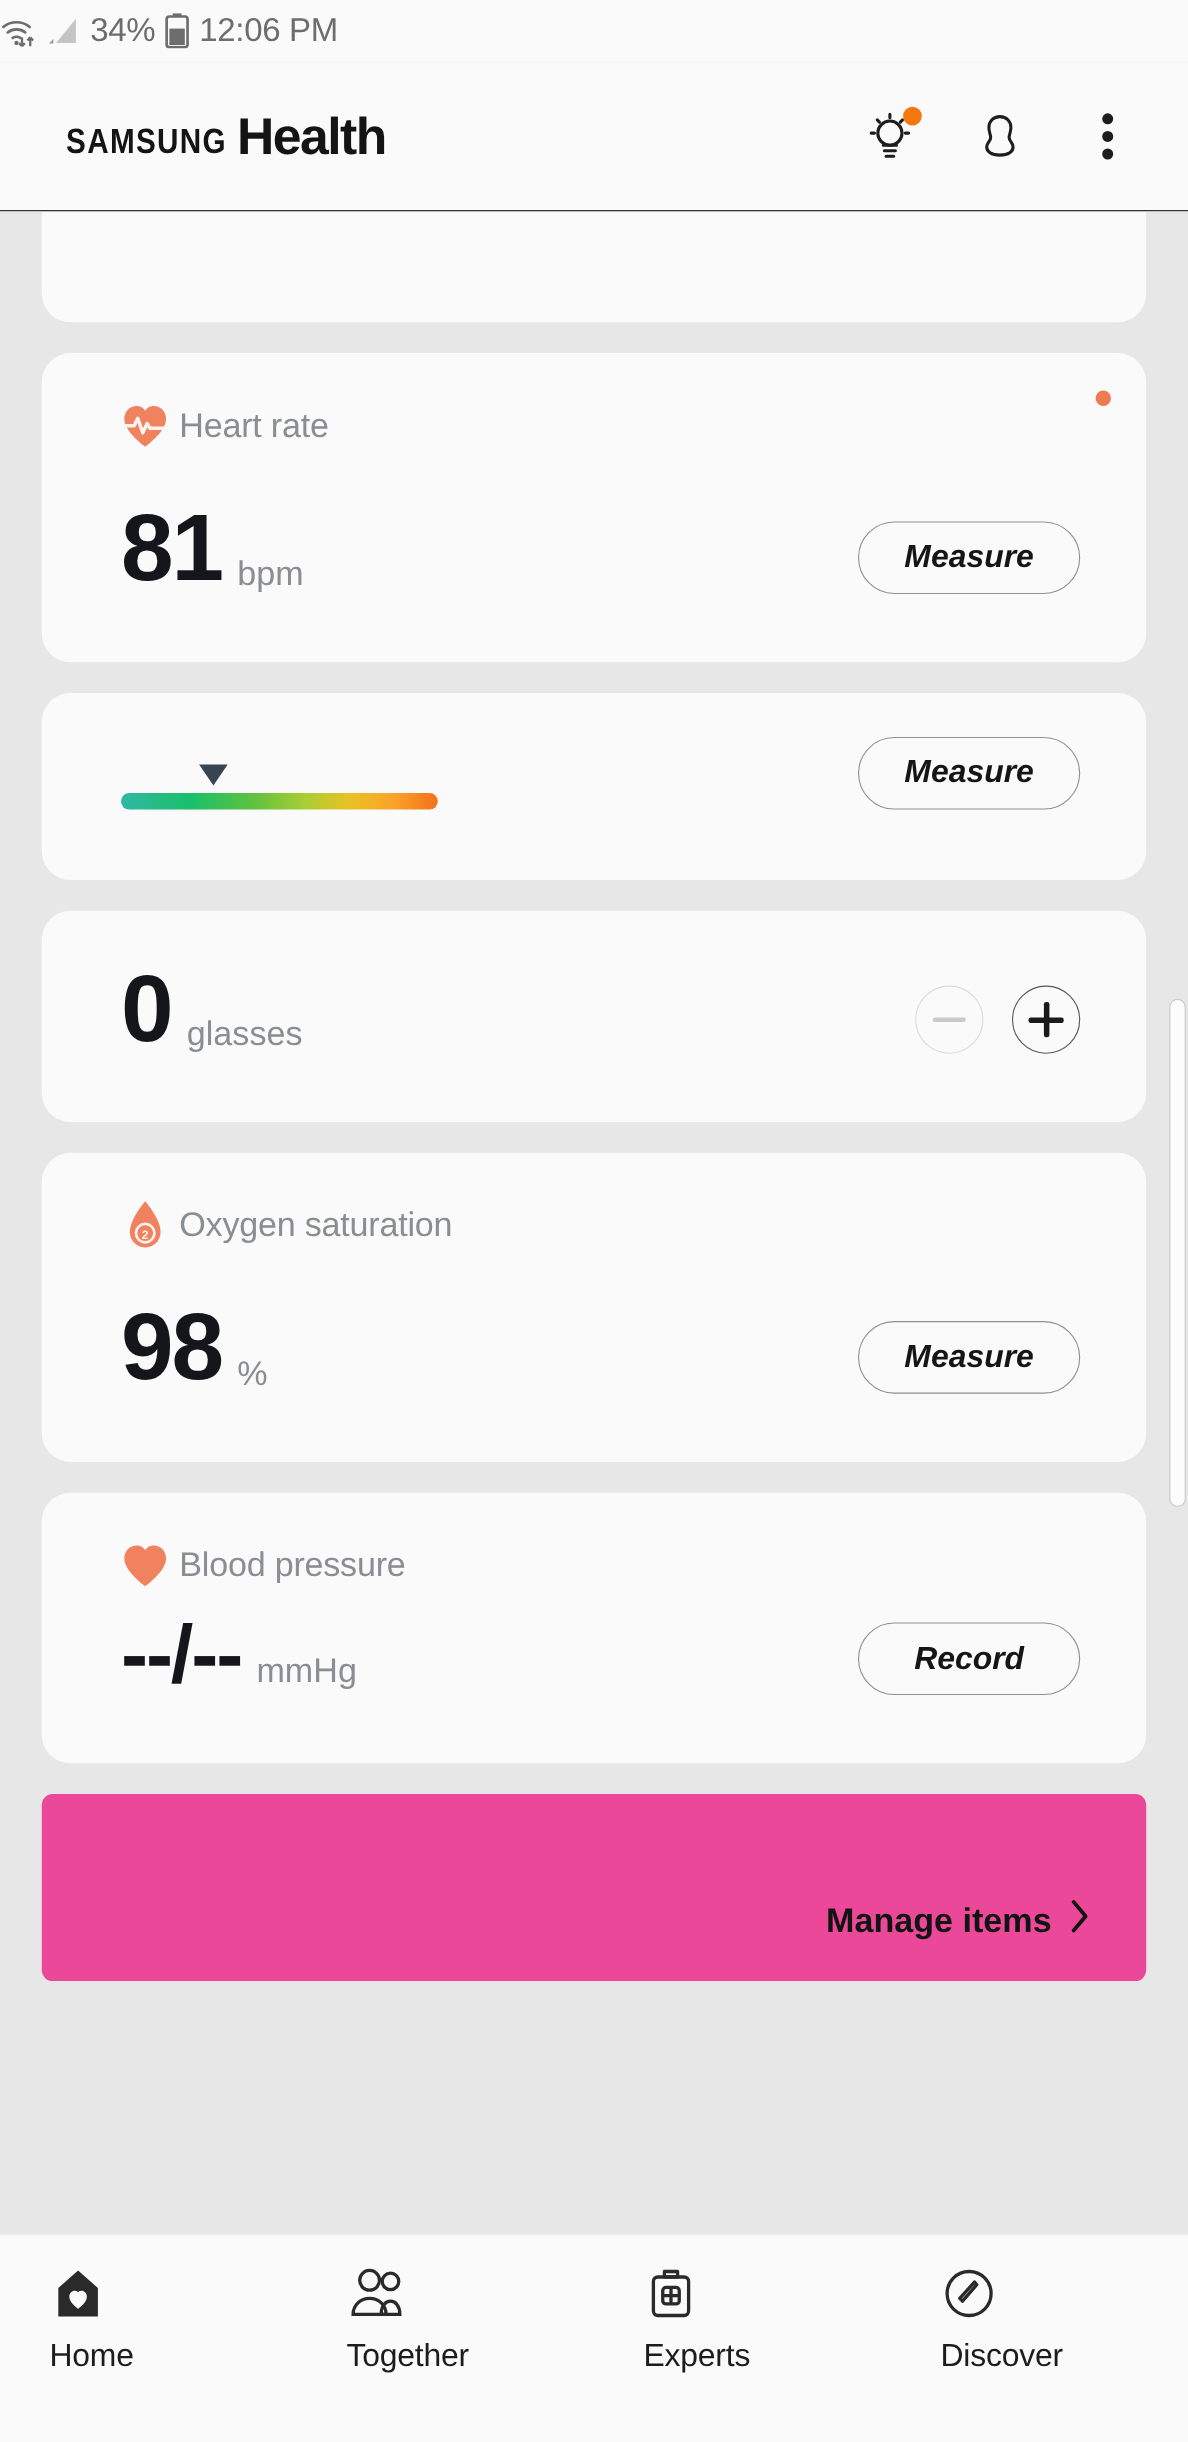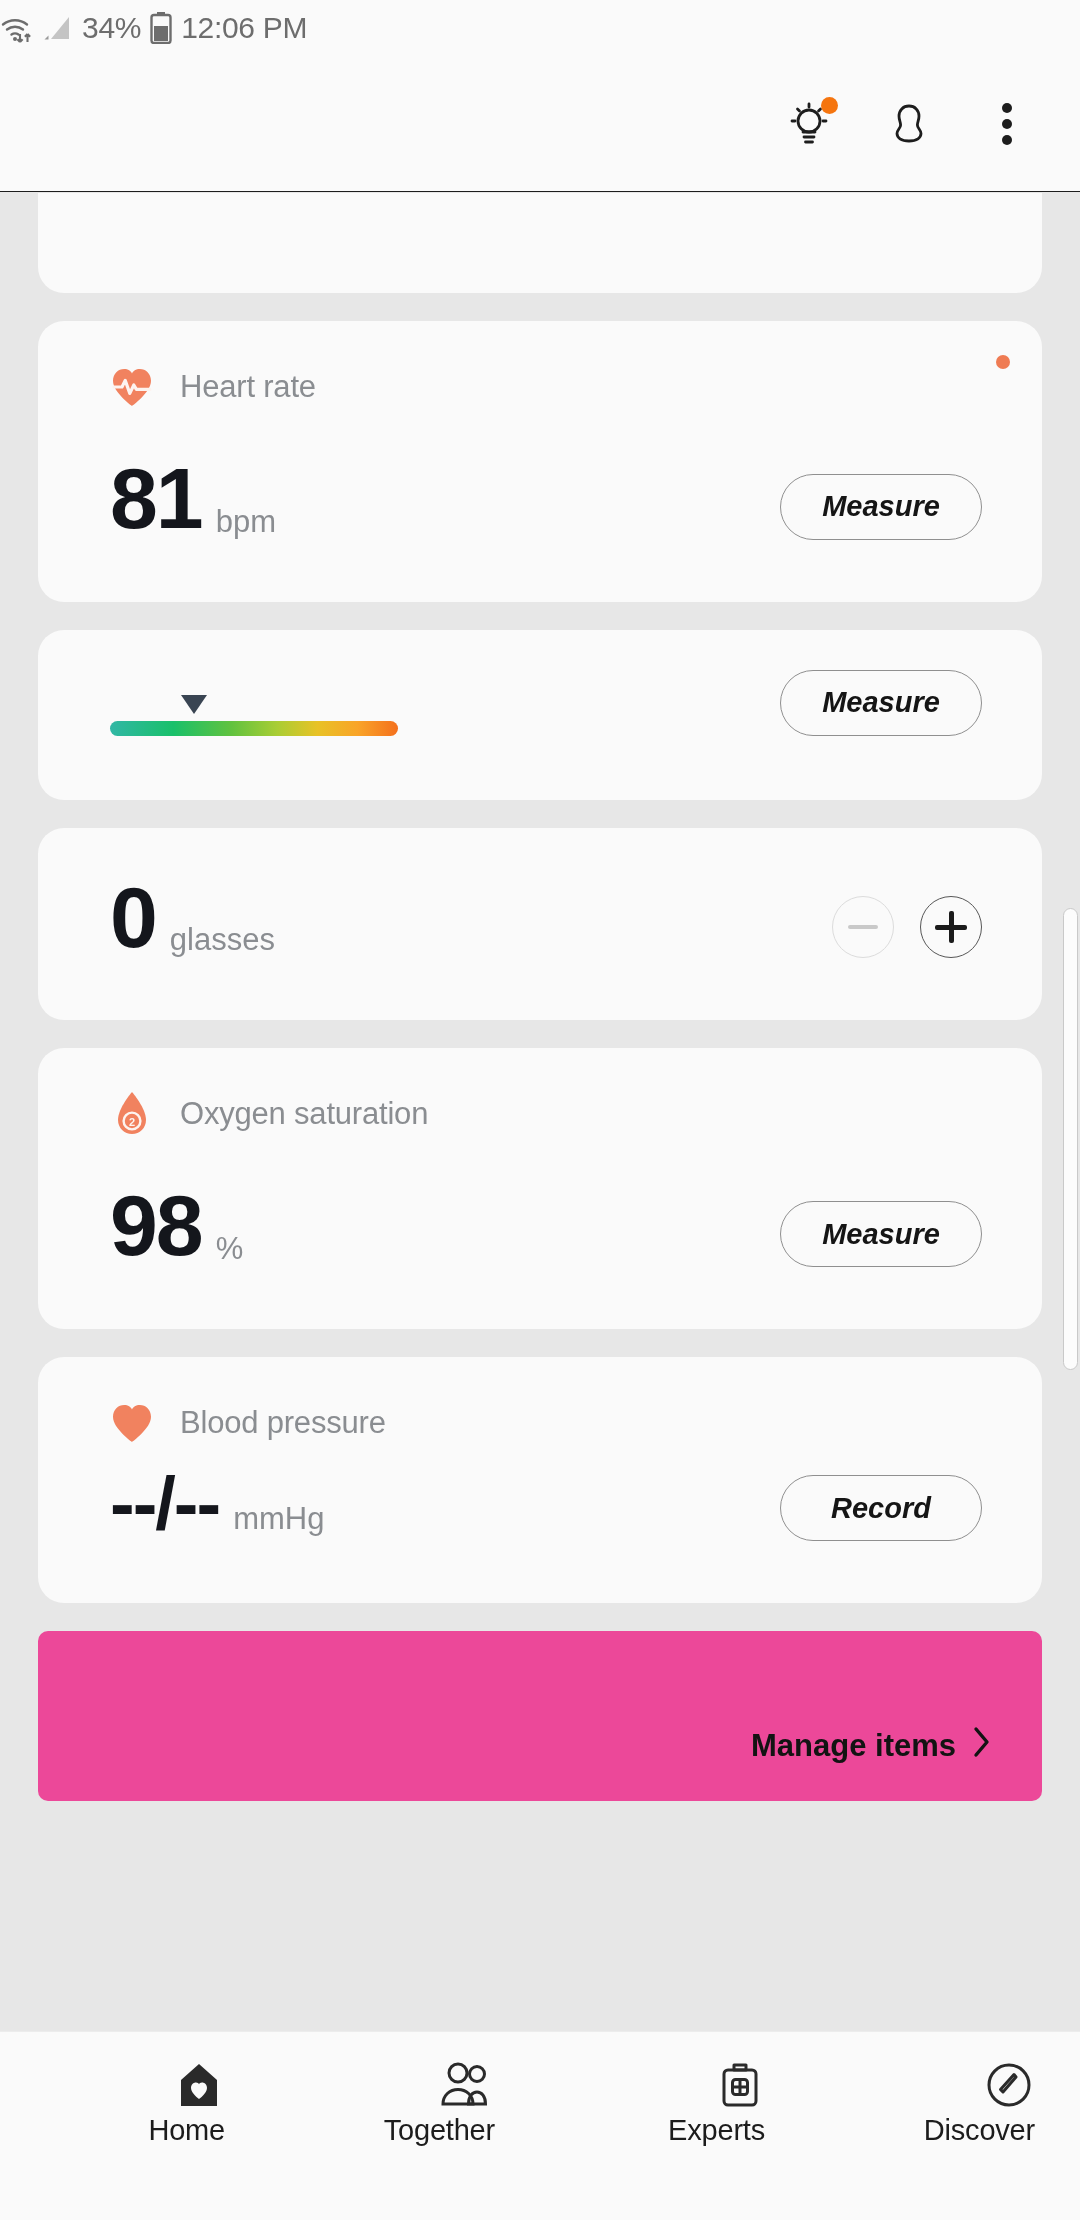--- a/index.html
+++ b/index.html
@@ -55,21 +55,21 @@
   }
 
   .card {
     position: relative;
     margin: 0 38px 28px 38px;
     background: #fafafa;
     border-radius: 26px;
   }
   .card.partial { margin-top: -118px; height: 218px; }
 
-  .card-head { display: flex; align-items: center; padding: 44px 0 0 72px; gap: 26px; }
+  .card-head { display: flex; align-items: center; padding: 44px 0 0 72px; gap: 9px; }
   .card-title { font-size: 31px; color: #8a8d91; letter-spacing: -0.2px; }
   .card-icon { width: 44px; height: 44px; display: flex; align-items: center; justify-content: center; }
 
   .card-body {
     display: flex; align-items: flex-end; justify-content: space-between;
     padding: 22px 60px 62px 72px;
   }
   .value-wrap { display: flex; align-items: flex-end; margin-top: 27px; }
   .value-num {
     font-size: 86px; font-weight: bold; color: #14161c;
@@ -149,21 +149,21 @@
 
   
   .bottomnav {
     position: absolute; bottom: 0; left: 0; width: 1080px; height: 189px;
     background: #fafafa;
     display: flex; align-items: flex-start; justify-content: space-around;
     padding-top: 26px;
     border-top: 1px solid #ececec;
   }
   .nav-item {
-    width: 180px; display: flex; flex-direction: column; align-items: flex-end; gap: 2px;
+    width: 180px; display: flex; flex-direction: column; align-items: flex-start; gap: 14px;
   }
   .nav-label { font-size: 29px; color: #1c1c1c; letter-spacing: -0.2px; }
   .nav-ico { height: 54px; display: flex; align-items: center; justify-content: center; }
 </style>
 </head>
 <body>
 
 <div class="phone">
 
   <div class="statusbar">
@@ -190,20 +190,24 @@
       <svg width="22" height="32" viewBox="0 0 22 32">
         <rect x="7" y="0" width="8" height="3" fill="#6d6d6d"></rect>
         <rect x="1.5" y="3" width="19" height="28" rx="2.5" fill="none" stroke="#6d6d6d" stroke-width="2.4"></rect>
         <rect x="4" y="14" width="14" height="15" fill="#6d6d6d"></rect>
       </svg>
     </span>
     <span class="sb-text">12:06 PM</span>
   </div>
 
   <div class="appbar">
+    <div class="brand">
+      <span class="brand-samsung">SAMSUNG</span>
+      <span class="brand-health">Health</span>
+    </div>
     <div class="appbar-actions">
 
       <div class="ab-btn">
         <svg width="48" height="52" viewBox="0 0 48 52">
           <g fill="none" stroke="#1d1d1d" stroke-width="2.8" stroke-linecap="round">
             <circle cx="22" cy="23" r="11"></circle>
             <path d="M16 34h12M17 39h10M18.5 44h7"></path>
             <path d="M22 6v3M10.5 11l2 2M33.5 11l-2 2M5 23h3M36 23h3"></path>
           </g>
         </svg>

